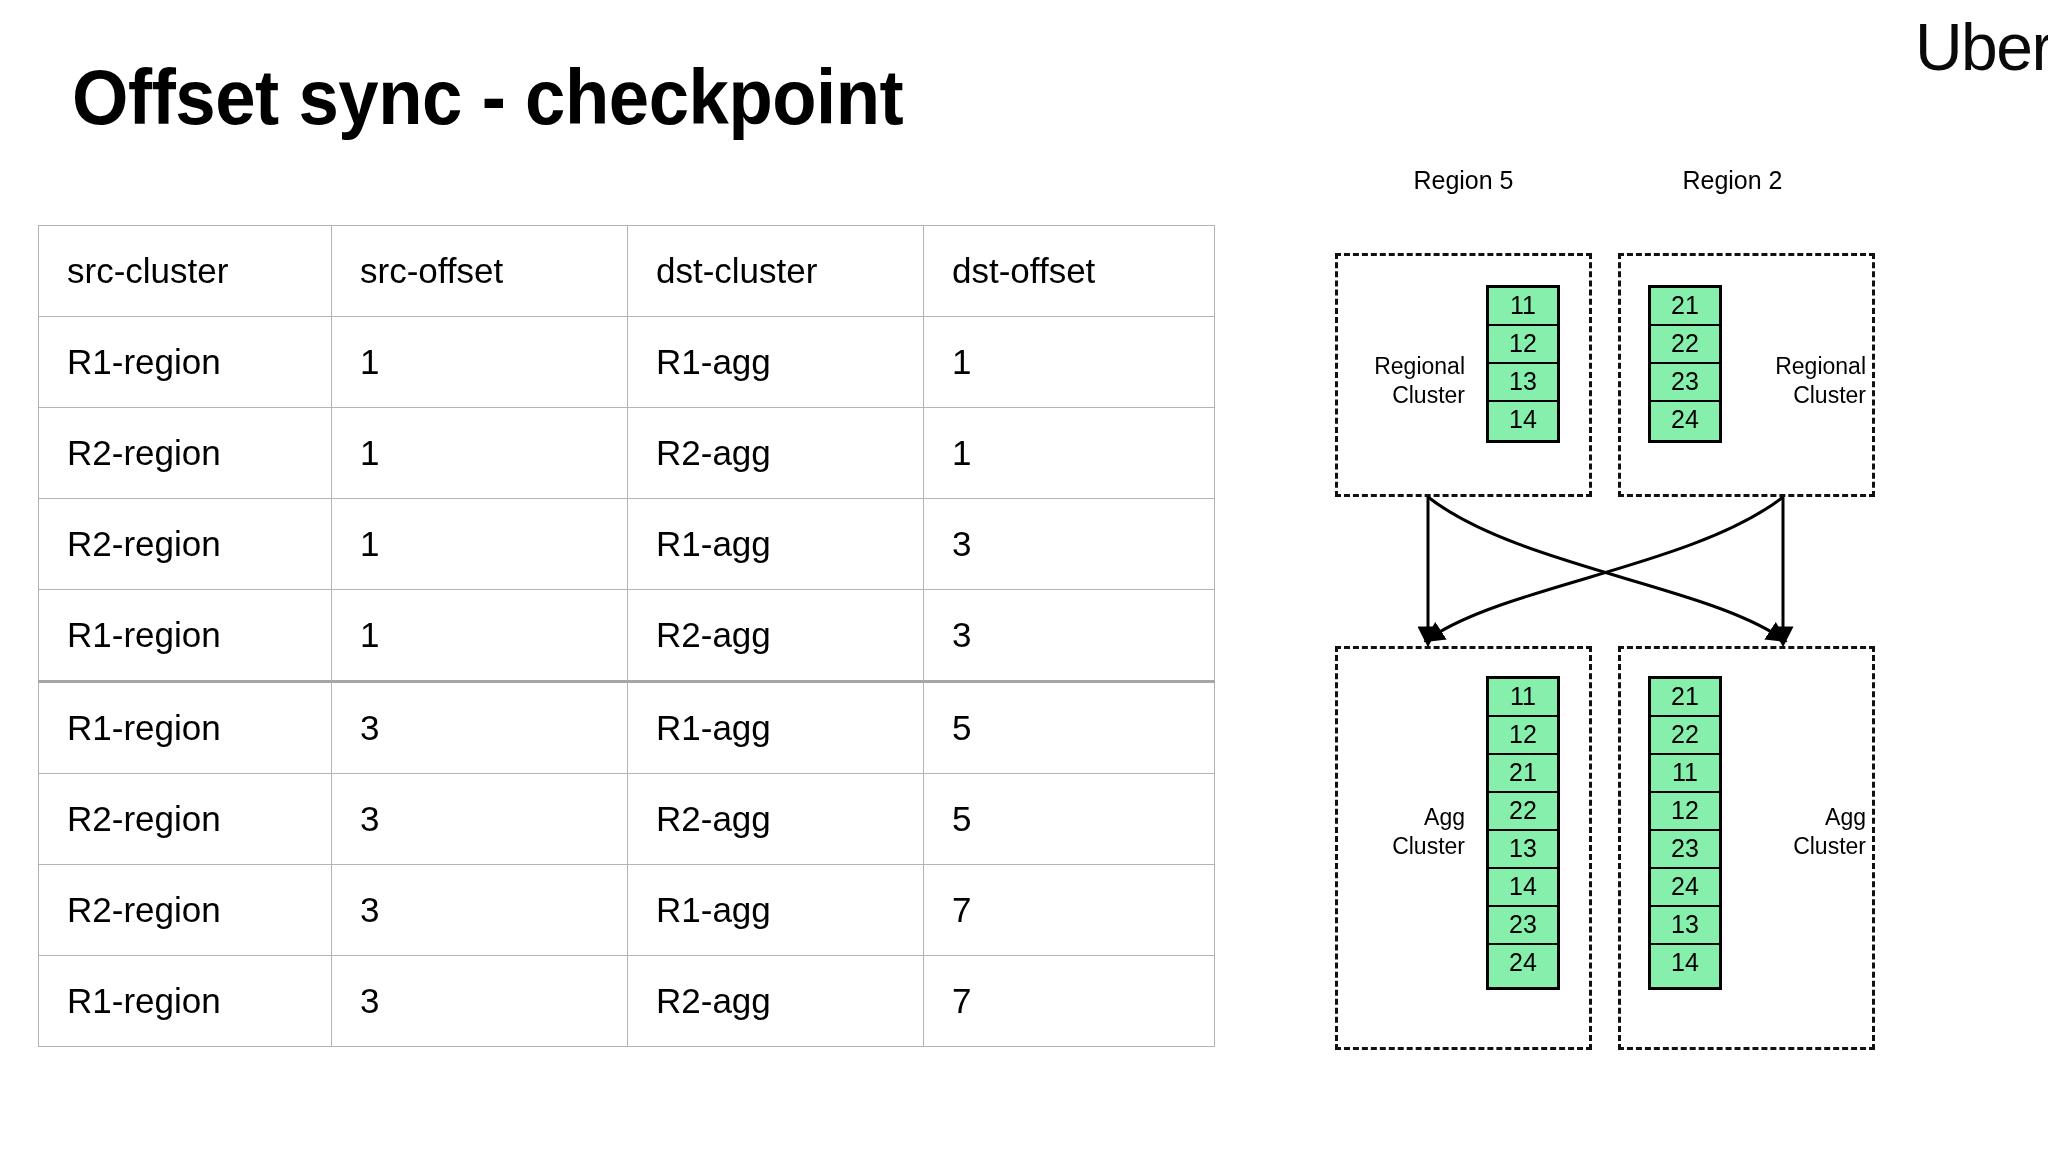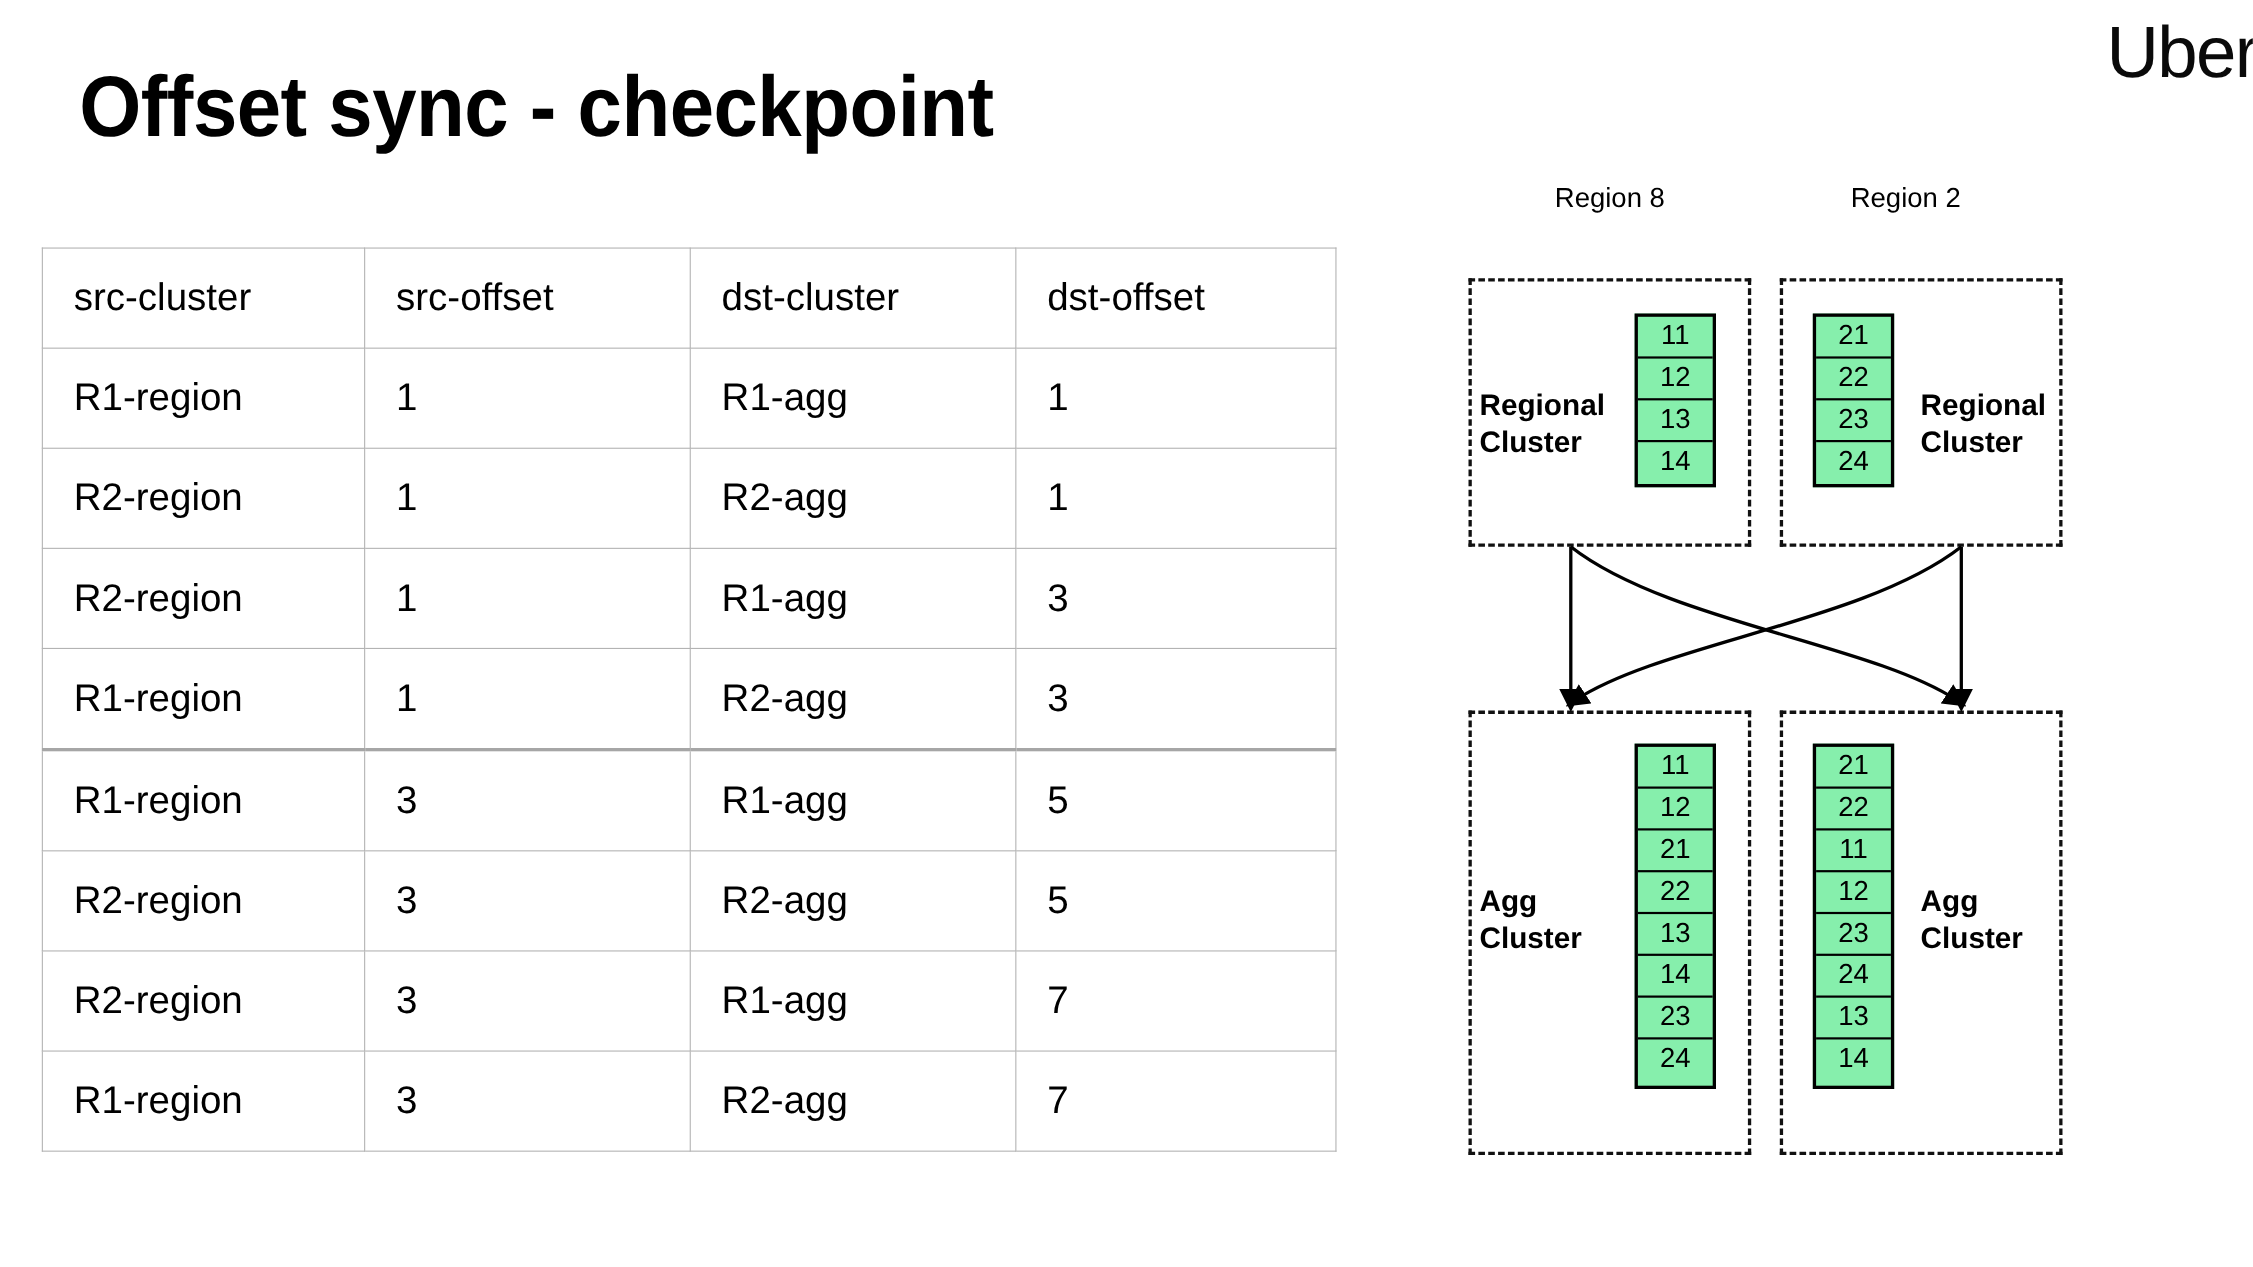--- a/index.html
+++ b/index.html
@@ -89,23 +89,23 @@
     white-space: nowrap;
   }
   .cluster-box {
     position: absolute;
     border: 3px dashed #111111;
     box-sizing: border-box;
     background: transparent;
   }
   .cluster-label {
     position: absolute;
-    font-size: 27px;
-    font-weight: bold;
-    text-align: left;
+    font-size: 23px;
+    font-weight: normal;
+    text-align: right;
     line-height: 1.25;
     white-space: nowrap;
   }
   .partition-stack {
     position: absolute;
     border: 3px solid #000000;
     box-sizing: border-box;
     background: #86efac;
   }
   .partition-cell {
@@ -195,21 +195,21 @@
       <td>R1-region</td>
       <td>3</td>
       <td>R2-agg</td>
       <td>7</td>
     </tr>
   </tbody>
 </table>
 
 <div id="diagram">
 
-  <div class="region-label" style="left:35px; top:-24px; width:257px;">Region 8</div>
+  <div class="region-label" style="left:35px; top:-24px; width:257px;">Region 5</div>
   <div class="region-label" style="left:304px; top:-24px; width:257px;">Region 2</div>
 
   <div class="cluster-box" style="left:35px; top:63px; width:257px; height:244px;"></div>
   <div class="cluster-label" style="left:45px; top:162px; width:120px;">
     <span>Regional</span><br>
     <span>Cluster</span>
   </div>
   <div class="partition-stack" style="left:186px; top:95px; width:74px; height:158px;">
     <div class="partition-cell">11</div>
     <div class="partition-cell">12</div>

